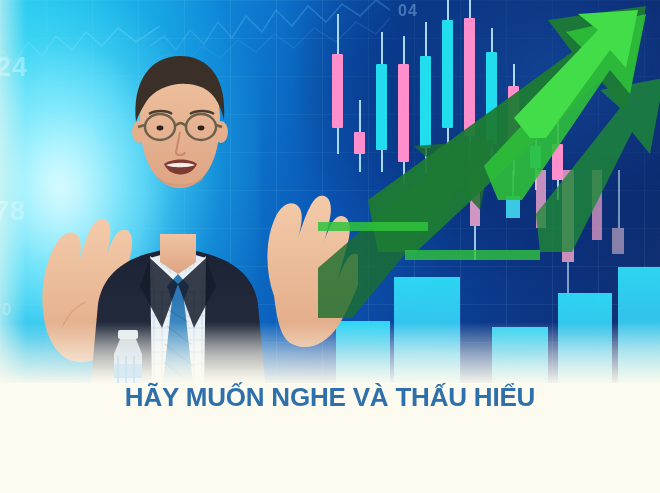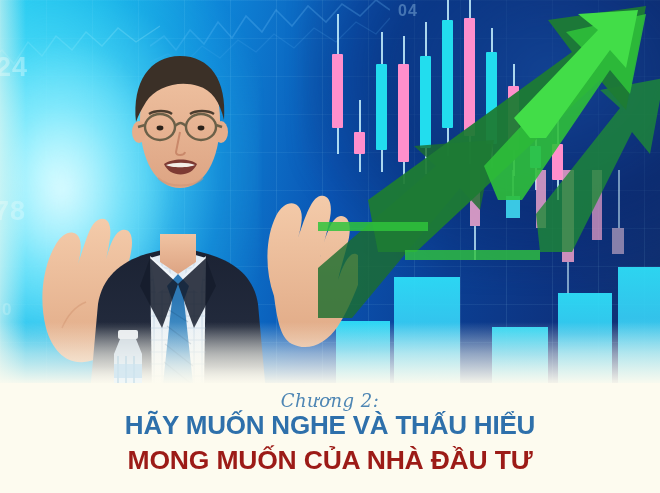--- a/index.html
+++ b/index.html
@@ -331,18 +331,16 @@
       <path d="M22 26 L22 62 M30 26 L30 62 M38 26 L38 62" stroke="rgba(180,210,225,.6)" stroke-width="1.4"></path>
       <rect x="18" y="34" width="28" height="14" fill="rgba(205,228,240,.7)"></rect>
     </svg>
 
     <div class="fade-l"></div>
     <div class="fade-bottom"></div>
   </div>
 
 
   <div class="caption">
-    <div class="chapter">Chương 2:</div>
     <div class="line1">HÃY MUỐN NGHE VÀ THẤU HIỂU</div>
-    <div class="line2">MONG MUỐN CỦA NHÀ ĐẦU TƯ</div>
   </div>
 
 </div>
 
 </body></html>

